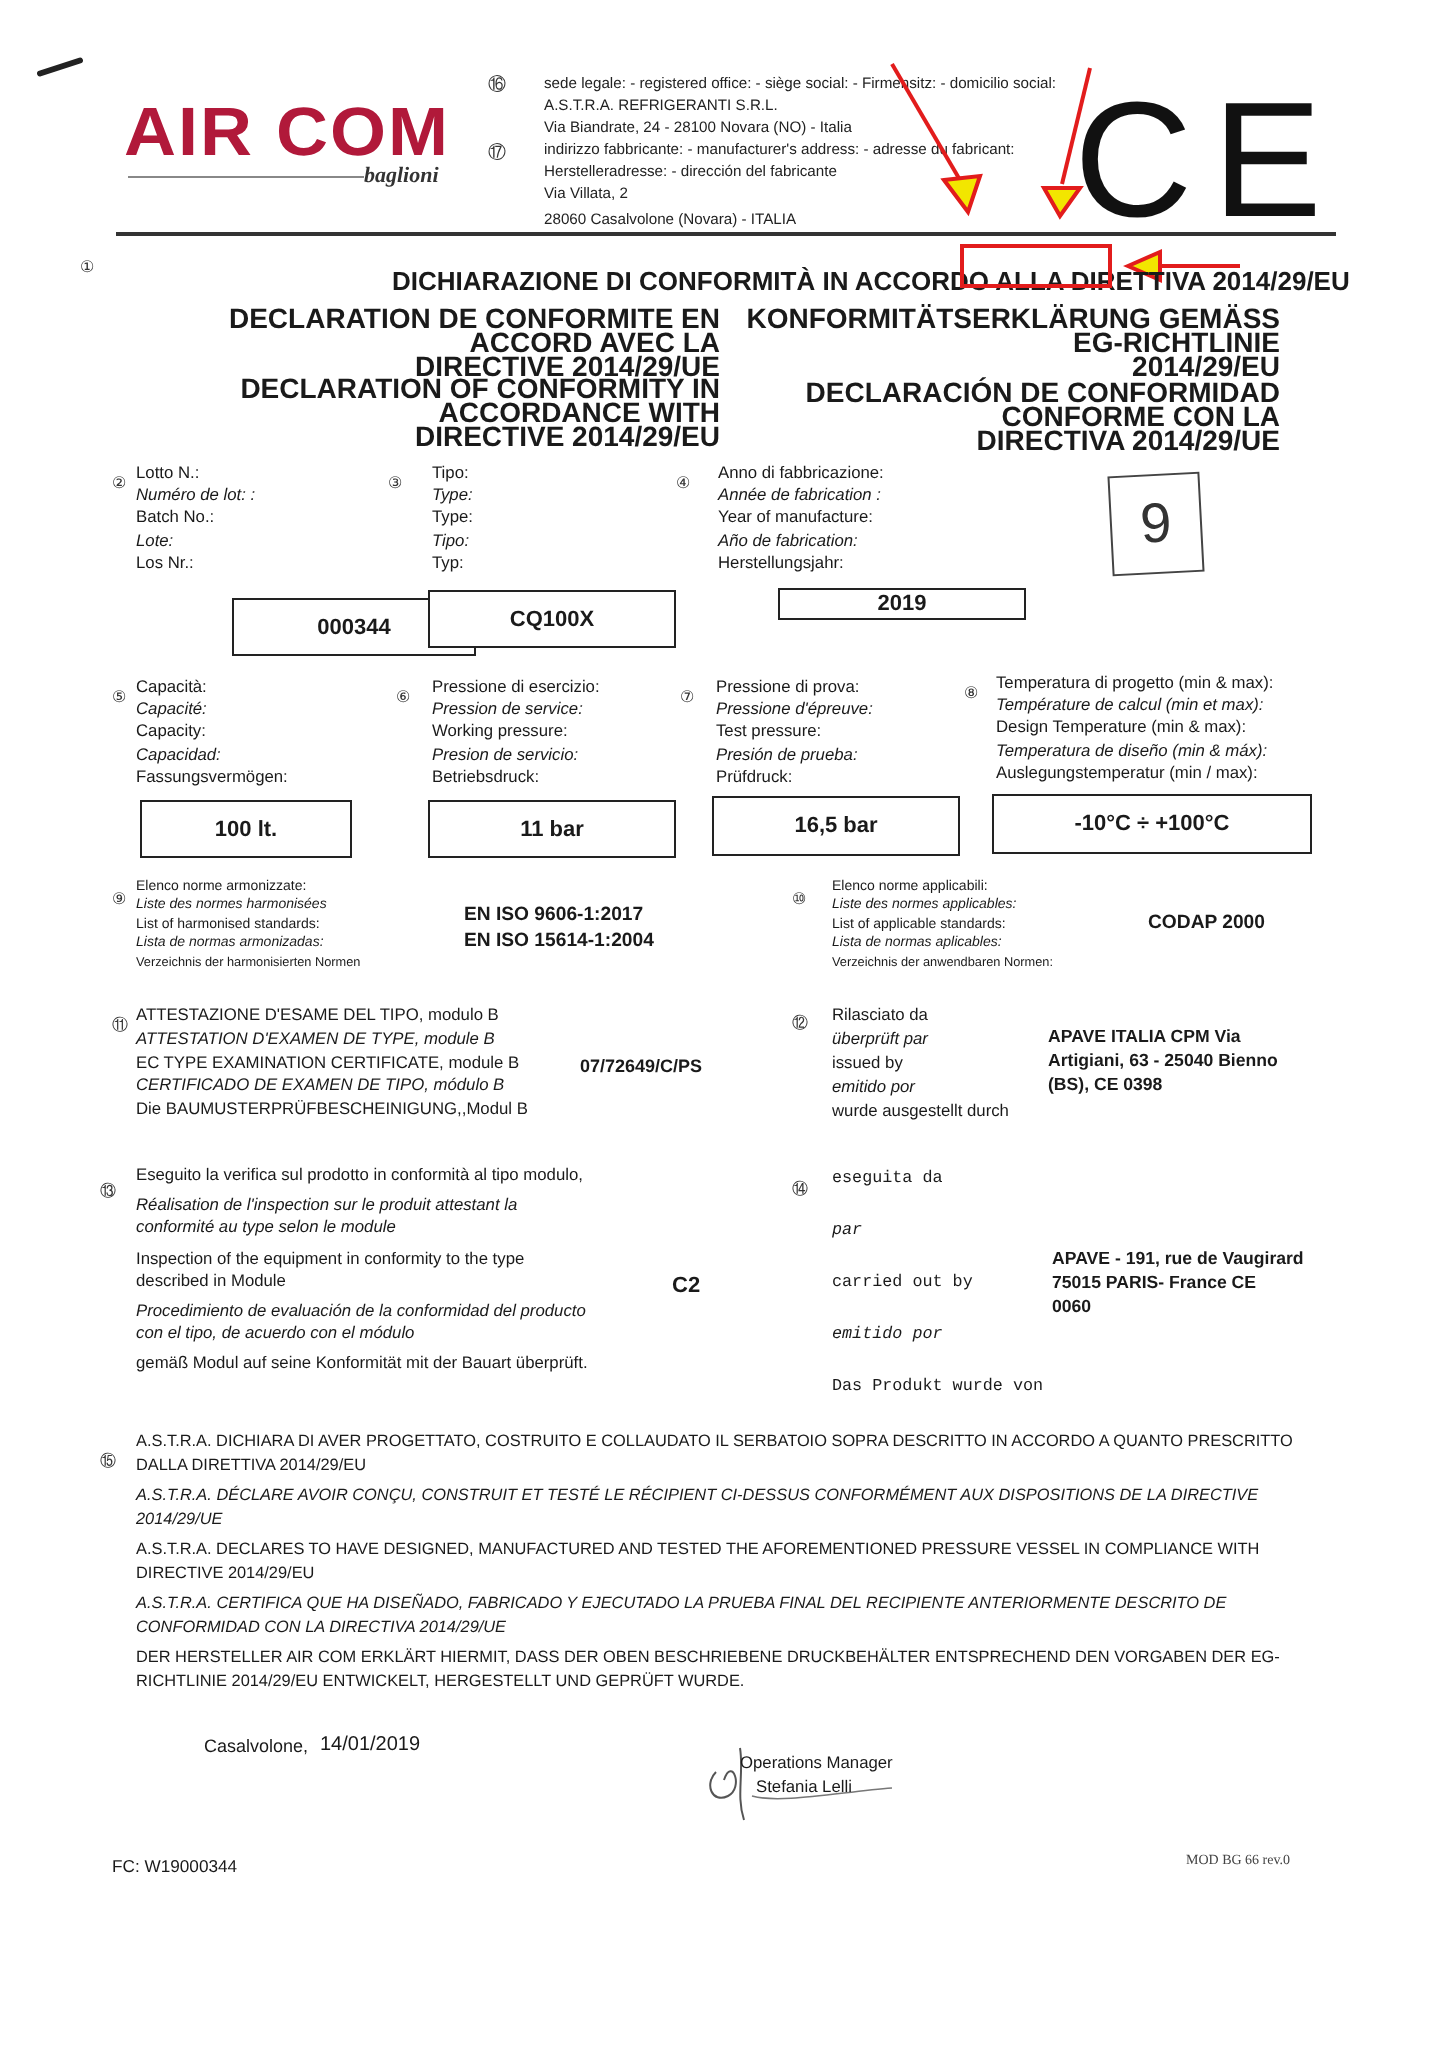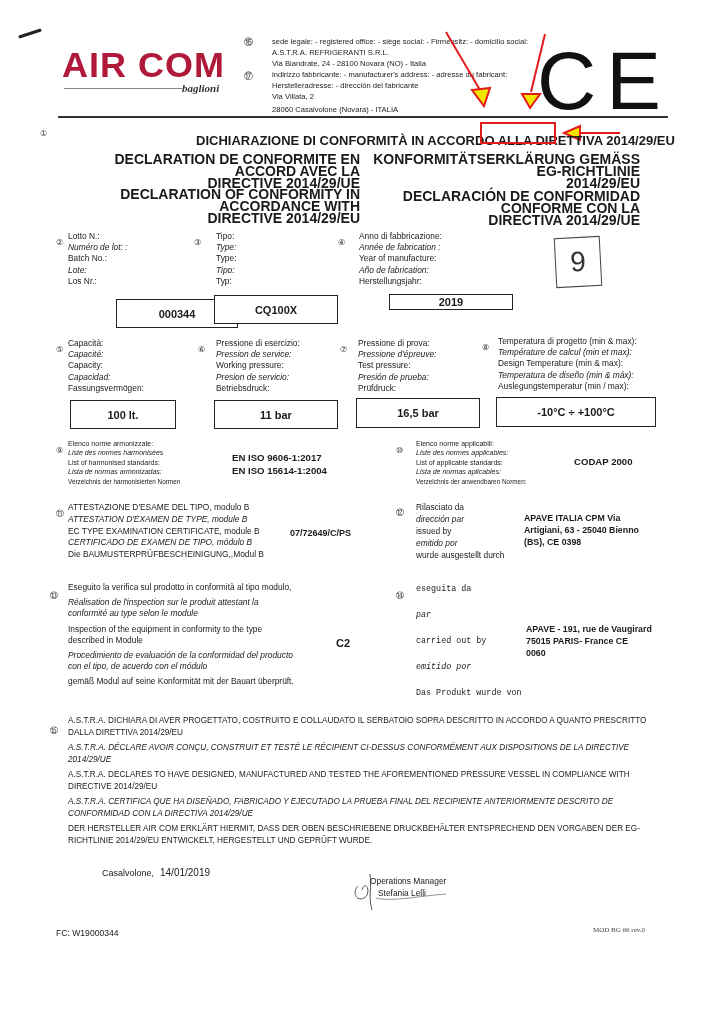--- a/index.html
+++ b/index.html
@@ -209,21 +209,21 @@
     <div class="it">CERTIFICADO DE EXAMEN DE TIPO, módulo B</div>
     <div>Die BAUMUSTERPRÜFBESCHEINIGUNG,,Modul B</div>
   </div>
 </div>
 <div class="abs bold" style="left:290px;top:528px;font-size:9px;">07/72649/C/PS</div>
 
 <div class="abs" style="left:396px;top:501px;">
   <span class="sec-num">⑫</span>
   <div class="lbl" style="position:absolute;left:20px;top:0;width:110px;line-height:12px;">
     <div>Rilasciato da</div>
-    <div class="it">dirección par</div>
+    <div class="it">überprüft par</div>
     <div>issued by</div>
     <div class="it">emitido por</div>
     <div>wurde ausgestellt durch</div>
   </div>
 </div>
 <div class="abs bold" style="left:524px;top:512px;font-size:8.8px;line-height:12px;">
   <div>APAVE ITALIA CPM Via</div>
   <div>Artigiani, 63 - 25040 Bienno</div>
   <div>(BS), CE 0398</div>
 </div>

